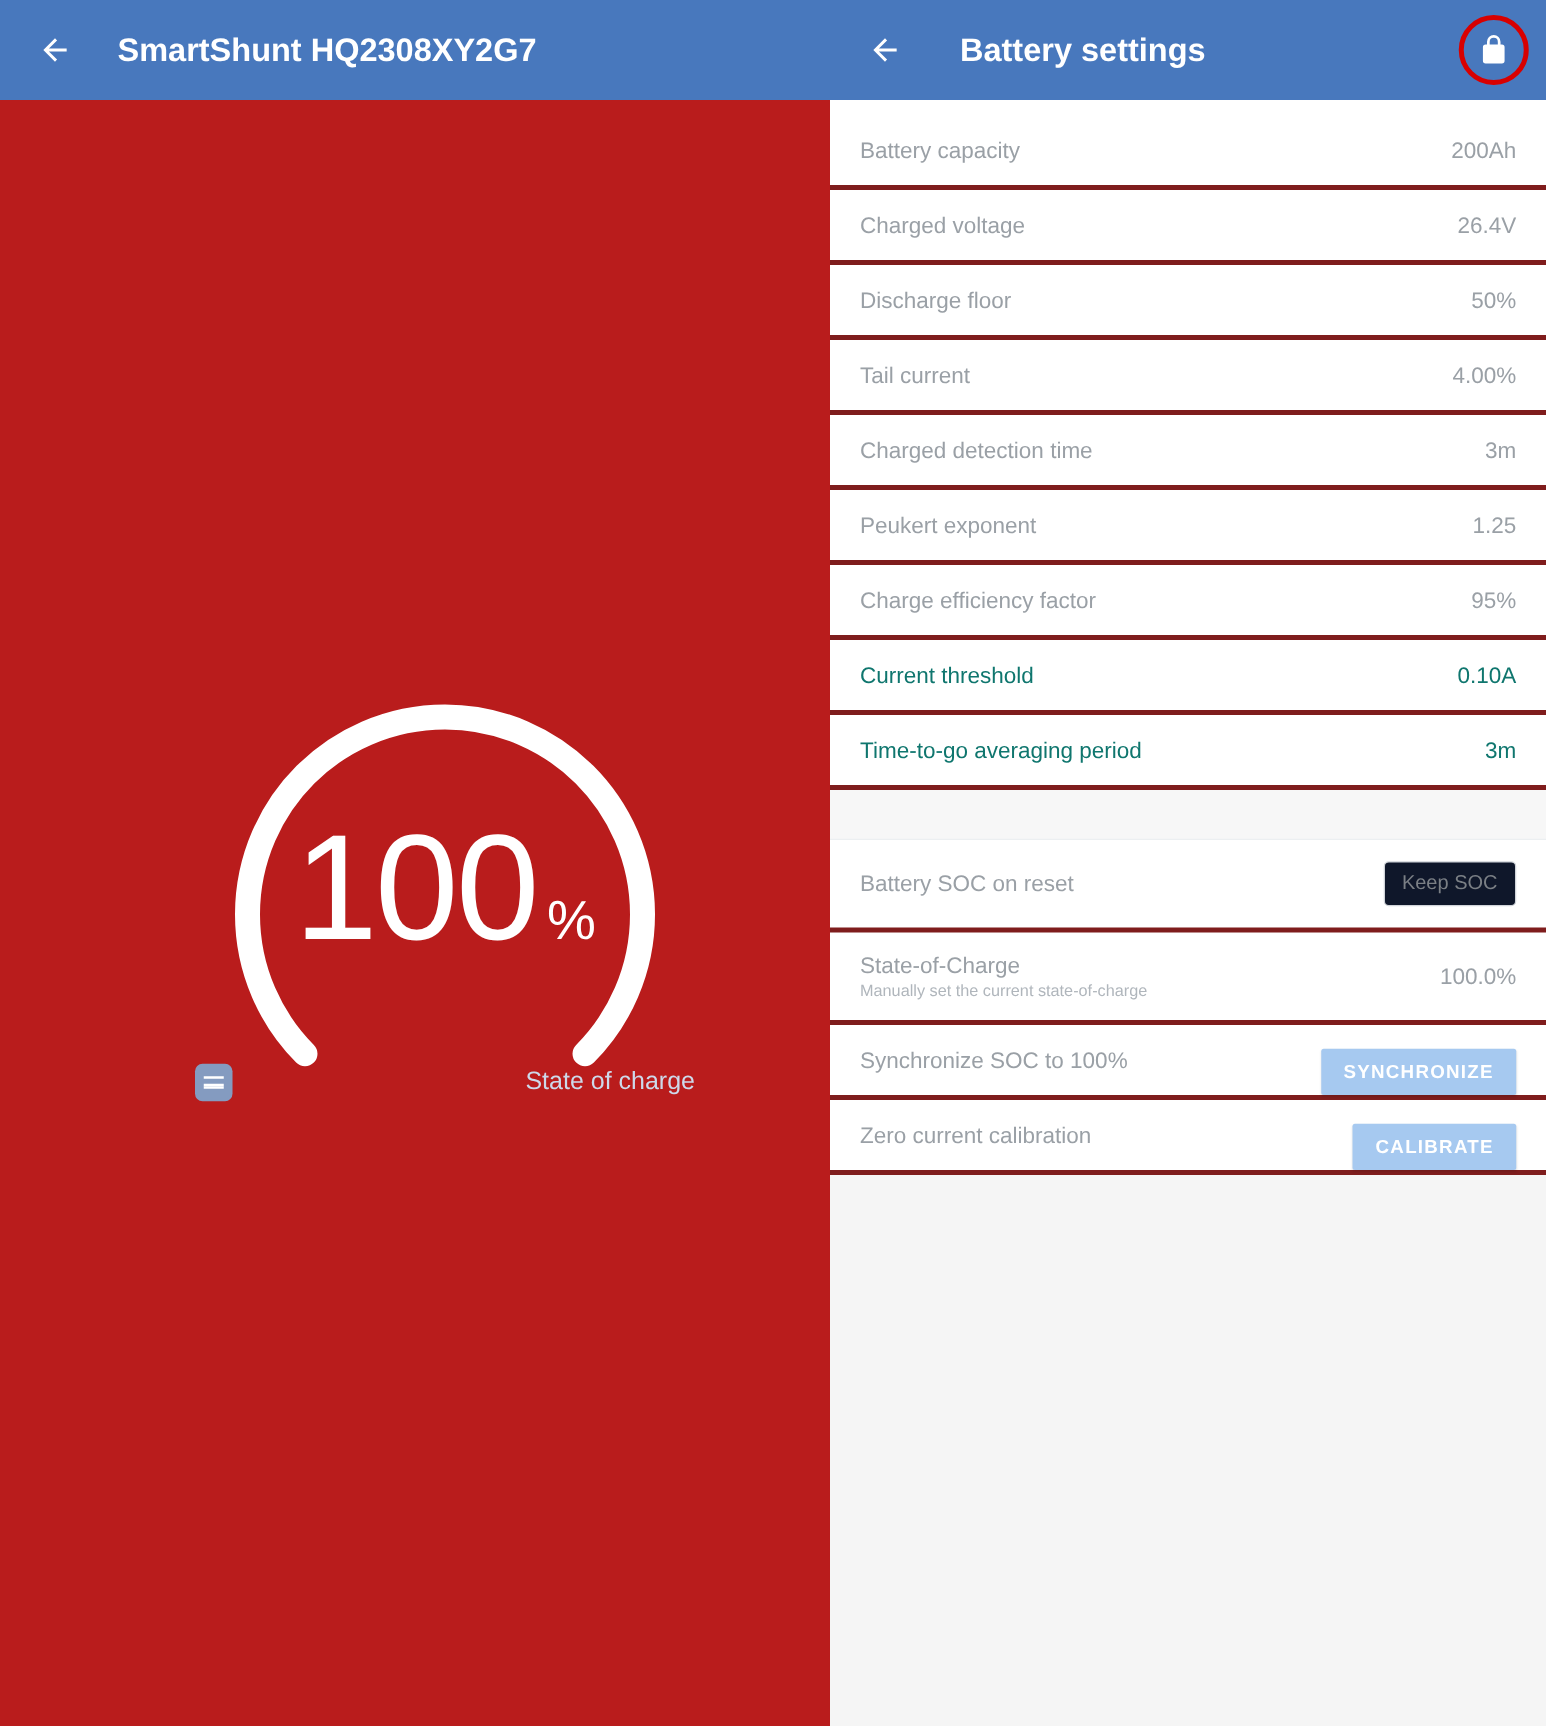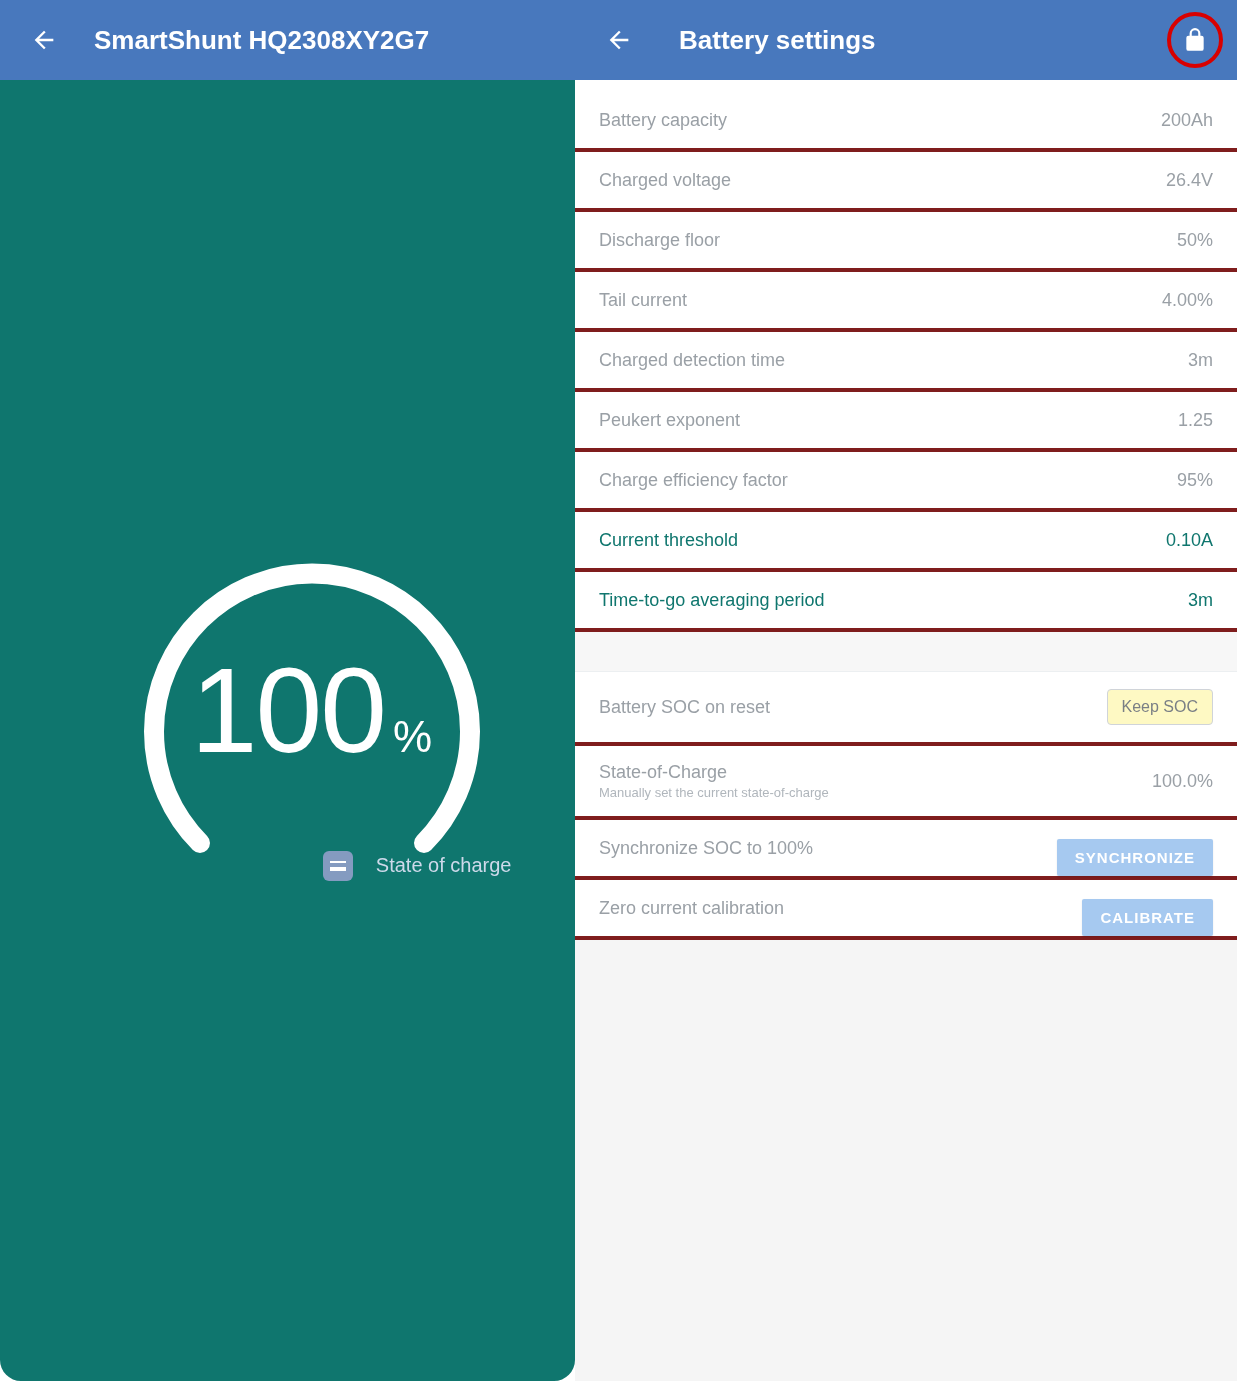--- a/index.html
+++ b/index.html
@@ -1,50 +1,50 @@
 <!DOCTYPE html>
 <html><head>
 <meta charset="utf-8">
 <style>
   * { box-sizing: border-box; margin: 0; padding: 0; }
   html, body { width: 1237px; height: 1381px; font-family: -apple-system, "Helvetica Neue", Arial, sans-serif; background:#fff; }
   .app { display:flex; width:1237px; height:1381px; }
   .panel { display:flex; flex-direction:column; }
-  .panel-left { width:575px; background:#0f766e; color:#fff;border-radius:21px; }
+  .panel-left { width:664px; background:#b91c1c; color:#fff; }
   .panel-right { flex:1; background:#f5f5f5; display:flex; flex-direction:column; }
 
   .titlebar { height:80px; background:#4878bd; display:flex; align-items:center; padding:0 24px; color:#fff; font-size:26px; font-weight:600; position:relative; }
   .titlebar .back { width:40px; height:40px; display:flex; align-items:center; justify-content:center; cursor:pointer; }
   .titlebar .title { margin-left:30px; }
   .titlebar-right { justify-content:flex-start;text-align:center; }
   .titlebar-right .title { margin-left:40px; }
   .lockwrap { position:absolute; right:14px; top:50%; transform:translateY(-50%); width:56px; height:56px; border:4px solid #d80000; border-radius:50%; display:flex; align-items:center; justify-content:center; cursor:pointer; }
   .lockwrap .ico { color:#fff; }
 
   .gauge-area { flex:1; display:flex; flex-direction:column; align-items:center; justify-content:center;padding-left:48px; }
   .gauge { position:relative; width:400px; height:400px; }
   .gauge svg { position:absolute; inset:0; }
   .gauge-num { position:absolute; left:0; right:0; top:110px; text-align:center; color:#fff; font-weight:300; }
   .gauge-num .big { font-size:120px; letter-spacing:-2px; }
   .gauge-num .unit { font-size:44px; margin-left:8px; }
-  .legend { position:absolute; left:0; right:0; top:320px; display:flex; align-items:center; justify-content:flex-end; gap:23px; color:#cdd9ea; font-size:20px; }
+  .legend { position:absolute; left:0; right:0; top:320px; display:flex; align-items:center; justify-content:space-between; gap:23px; color:#cdd9ea; font-size:20px; }
   .legend .chip { width:30px; height:30px; border-radius:6px; background:#849bc0; display:flex; align-items:center; justify-content:center; }
   .legend .chip span { display:block; width:16px; border-top:2px solid #fff; border-bottom:2px solid #fff; height:10px; position:relative; }
   .legend .chip span::before { content:""; position:absolute; left:0; right:0; top:4px; border-top:2px solid #fff; }
 
   .list { background:#fff; }
   .row { display:flex; align-items:center; justify-content:space-between; padding:0 24px; height:60px; border-bottom:4px solid #7f1d1d; font-size:18px; color:#9aa0a6; }
   .row .label { }
   .row .value { font-size:18px; }
   .row.strong .label, .row.strong .value { color:#0f766e; }
   .gap { height:40px; background:#f7f7f7; border-bottom:1px solid #eceff1; }
   .row.tall { height:74px; }
   .row .sub { font-size:13px; color:#b0b6bc; display:block; margin-top:2px; }
   .btn { background:#a6c9f0; color:#fff; font-size:15px; font-weight:600; letter-spacing:1px; padding:10px 18px; border:none; border-radius:2px; cursor:pointer; box-shadow: 0 1px 2px rgba(0,0,0,.1); margin-top: 19px;}
-  .select { border:1px solid #d0d4d9; border-radius:4px; padding:8px 14px; font-size:16px; color:#7a7f85; cursor:pointer; background:#fef9c3; }
+  .select { border:1px solid #d0d4d9; border-radius:4px; padding:8px 14px; font-size:16px; color:#7a7f85; cursor:pointer; background:#0f172a; }
   .filler { flex:1; background:#f5f5f5; border-top:0; }
   .right-top-spacer { height:12px; background:#fff; }
 </style>
 </head>
 <body>
 
 <div class="app">
 
   <div class="panel panel-left">
     <div class="titlebar">

